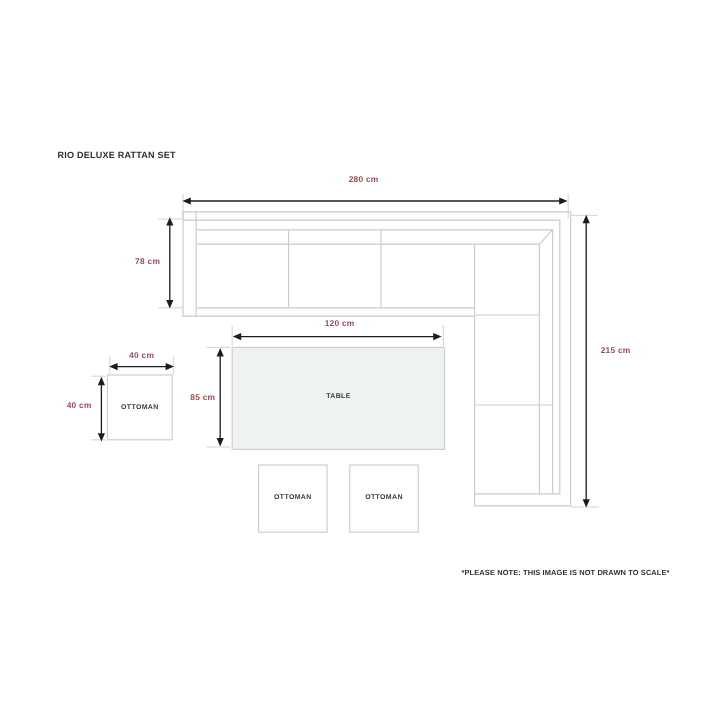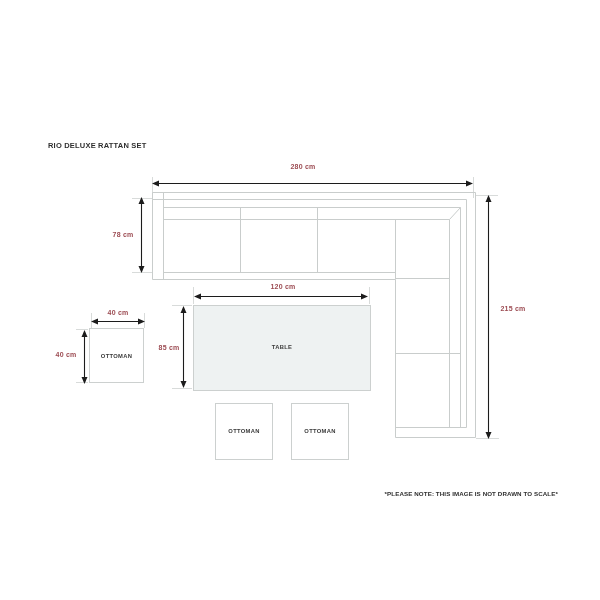--- a/index.html
+++ b/index.html
@@ -3,21 +3,21 @@
 <meta charset="utf-8">
 <style>
   html,body{margin:0;padding:0;}
   body{
     width:600px;height:600px;
     background:#ffffff;
     font-family:"Liberation Sans", sans-serif;
     position:relative;
     overflow:hidden;
   }
-  .canvas{position:absolute;left:0;top:16px;width:600px;height:543px;text-align:right;}
+  .canvas{position:absolute;left:0;top:0;width:600px;height:543px;text-align:right;}
   svg{position:absolute;left:0;top:0;}
   .lbl{position:absolute;white-space:nowrap;color:#3a3a3a;}
   .title{
     left:48px;top:125px;
     font-size:7.5px;font-weight:bold;letter-spacing:.2px;color:#2f2f2f;
   }
   .dim{
     font-size:7px;font-weight:bold;color:#9c4b52;letter-spacing:.2px;
     transform:translate(-50%,0);
   }

